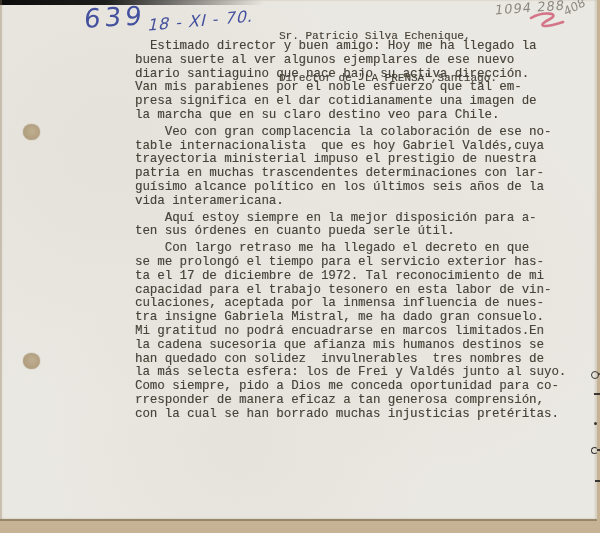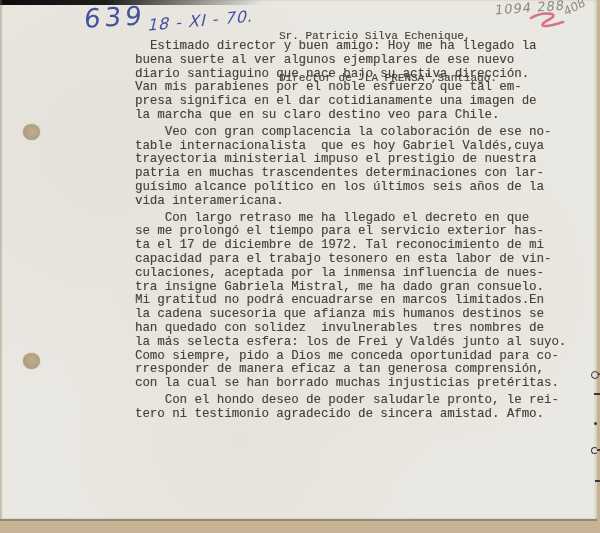--- a/index.html
+++ b/index.html
@@ -116,35 +116,35 @@
 diario santiaguino que nace bajo su activa dirección.
 Van mis parabienes por el noble esfuerzo que tal em-
 presa significa en el dar cotidianamente una imagen de
 la marcha que en su claro destino veo para Chile.</div>
     <div class="typed para">    Veo con gran complacencia la colaboración de ese no-
 table internacionalista  que es hoy Gabriel Valdés,cuya
 trayectoria ministerial impuso el prestigio de nuestra
 patria en muchas trascendentes determinaciones con lar-
 guísimo alcance político en los últimos seis años de la
 vida interamericana.</div>
+    <div class="typed para">    Aquí estoy siempre en la mejor disposición para a-
+ten sus órdenes en cuanto pueda serle útil.</div>
     <div class="typed para">    Con largo retraso me ha llegado el decreto en que
 se me prolongó el tiempo para el servicio exterior has-
 ta el 17 de diciembre de 1972. Tal reconocimiento de mi
 capacidad para el trabajo tesonero en esta labor de vin-
 culaciones, aceptada por la inmensa influencia de nues-
 tra insigne Gabriela Mistral, me ha dado gran consuelo.
 Mi gratitud no podrá encuadrarse en marcos limitados.En
 la cadena sucesoria que afianza mis humanos destinos se
 han quedado con solidez  invulnerables  tres nombres de
 la más selecta esfera: los de Frei y Valdés junto al suyo.
 Como siempre, pido a Dios me conceda oportunidad para co-
 rresponder de manera eficaz a tan generosa comprensión,
 con la cual se han borrado muchas injusticias pretéritas.</div>
-    <div class="typed para">    Con el hondo deseo de poder saludarle pronto, le rei-
-tero ni testimonio agradecido de sincera amistad. Afmo.</div>
   </div>
 
   <div class="edge-mark em-ring"></div>
   <div class="edge-mark em-dot-a"></div>
   <div class="edge-mark em-dash-1"></div>
   <div class="edge-mark em-dot-b"></div>
   <div class="edge-mark em-e"></div>
   <div class="edge-mark em-dash-2"></div>
   <div class="edge-mark em-dash-3"></div>
 

